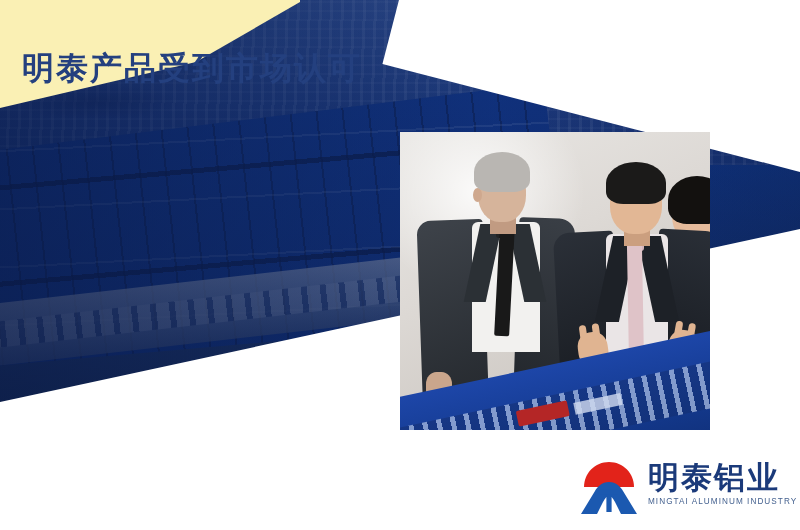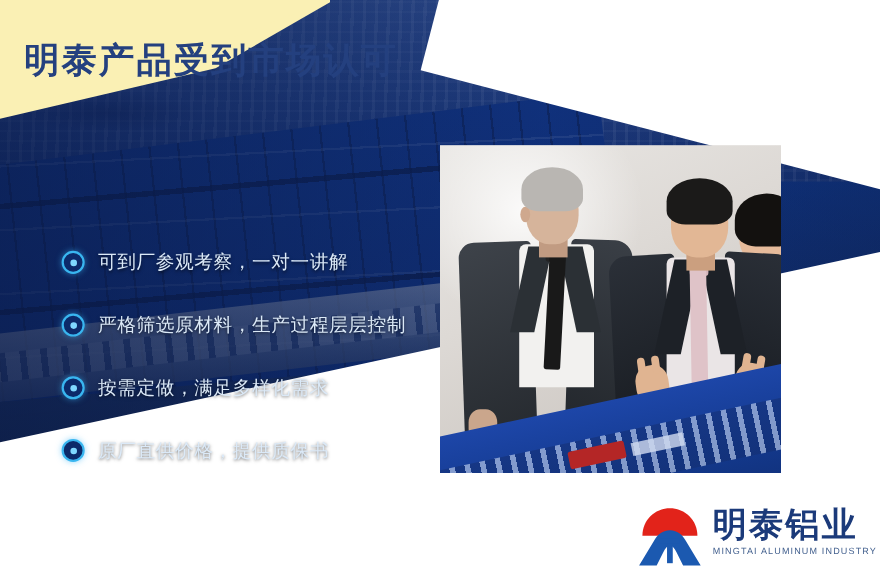--- a/index.html
+++ b/index.html
@@ -159,21 +159,21 @@
   
   .ribbon {
     position: absolute;
     left: 0; top: 0;
     width: 320px; height: 120px;
   }
   .ribbon svg { display: block; }
 
   .title {
     position: absolute;
-    left: 22px; top: 12px;
+    left: 22px; top: 26px;
     font-size: 32px;
     font-weight: 700;
     letter-spacing: 2px;
     color: #24407f;
     white-space: nowrap;
     font-family: "DejaVu Sans", "Liberation Sans", sans-serif;
     text-align: right;
   }
 
   
@@ -344,43 +344,20 @@
 
   <div class="ribbon">
     <svg width="320" height="120" viewBox="0 0 320 120">
       <polygon points="0,0 300,0 300,2 196,62 0,108" fill="#faf0b4"></polygon>
       <polygon points="0,0 300,0 166,52 0,104" fill="#faf0b4"></polygon>
     </svg>
   </div>
 
   <h1 class="title">明泰产品受到市场认可</h1>
 
-  <div class="bullets">
-
-    <div class="bullet-row">
-      <span class="bullet-icon"></span>
-      <span class="bullet-text">可到厂参观考察，一对一讲解</span>
-    </div>
-
-    <div class="bullet-row">
-      <span class="bullet-icon"></span>
-      <span class="bullet-text">严格筛选原材料，生产过程层层控制</span>
-    </div>
-
-    <div class="bullet-row">
-      <span class="bullet-icon"></span>
-      <span class="bullet-text">按需定做，满足多样化需求</span>
-    </div>
-
-    <div class="bullet-row">
-      <span class="bullet-icon"></span>
-      <span class="bullet-text">原厂直供价格，提供质保书</span>
-    </div>
-
-  </div>
 
   <div class="photo">
     <div class="studio-glow"></div>
 
     <div>
       <div class="m1-jacketL p-body"></div>
       <div class="m1-jacketR p-body"></div>
       <div class="m1-shirt"></div>
       <div class="m1-lapelL"></div>
       <div class="m1-lapelR"></div>

